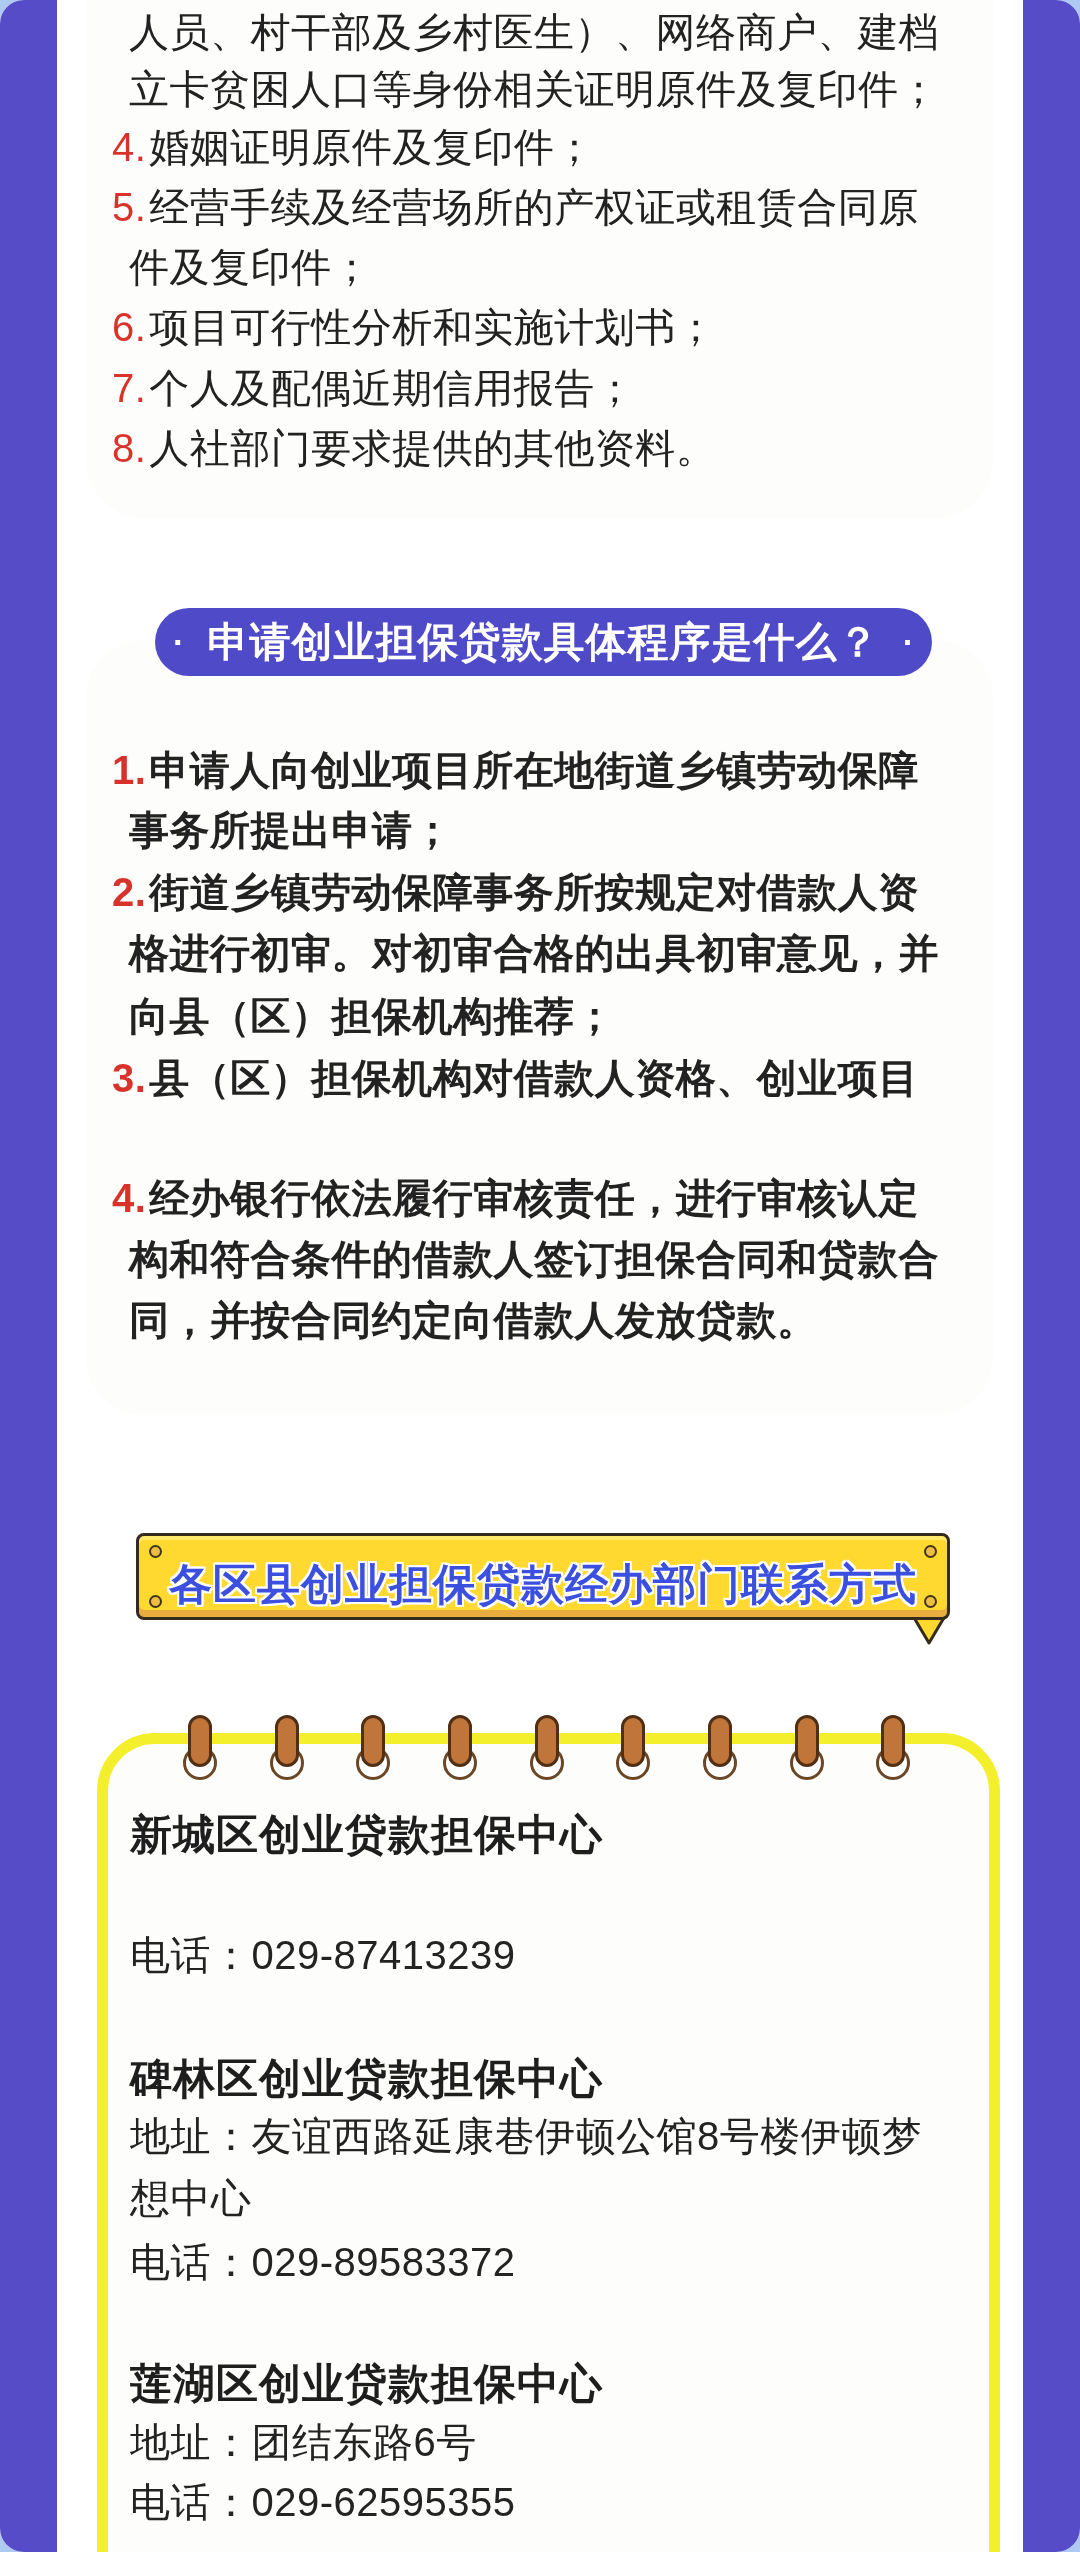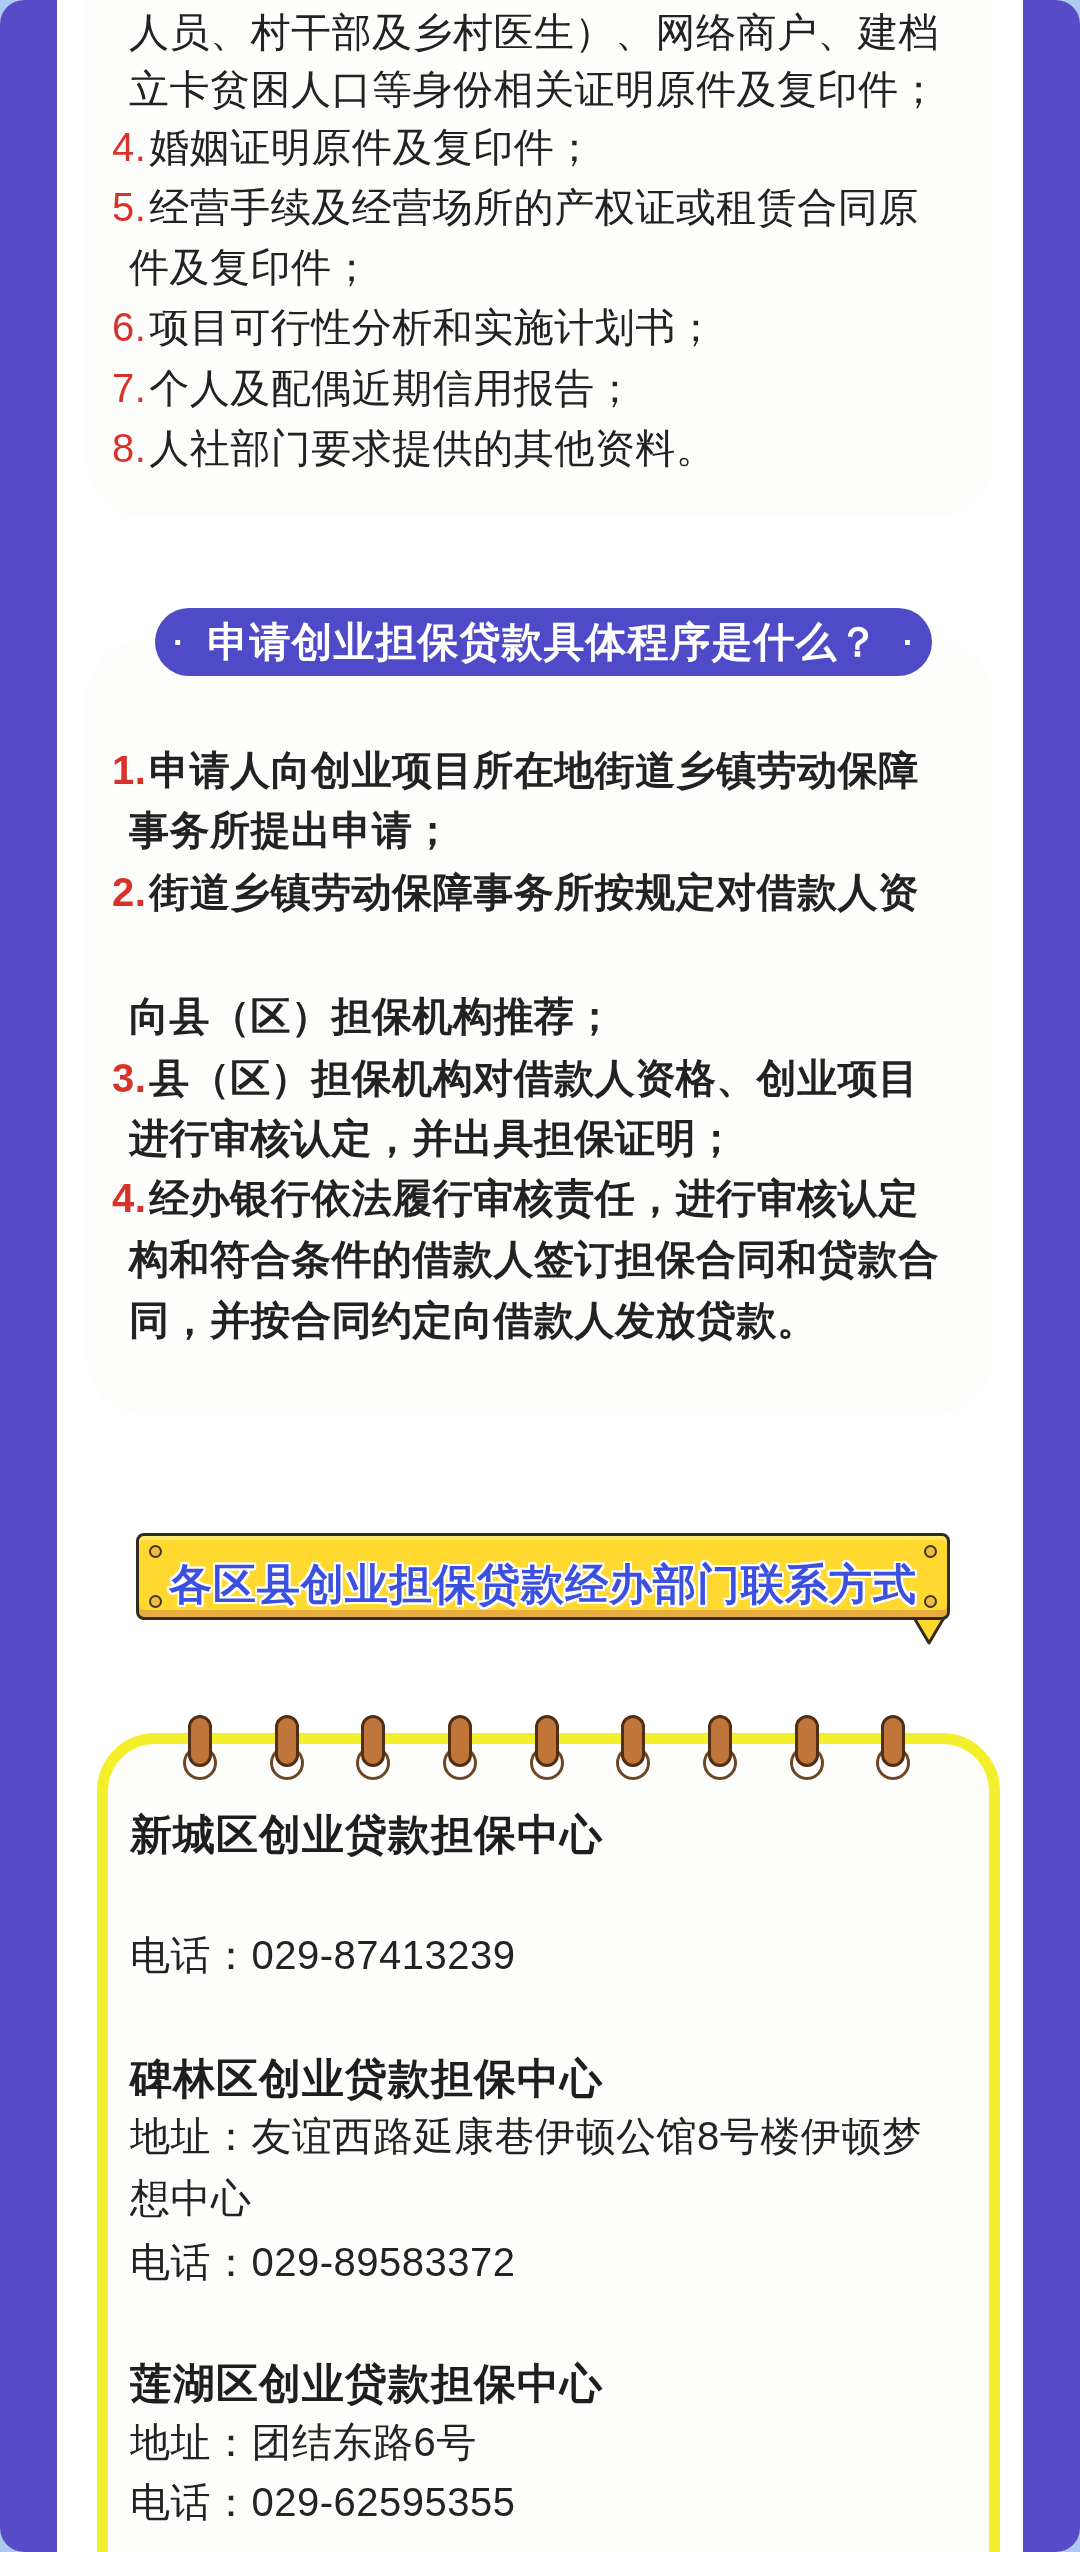--- a/index.html
+++ b/index.html
@@ -80,23 +80,23 @@
   <div class="badge">
     <span class="dot">·</span>
     <span class="label">申请创业担保贷款具体程序是什么？</span>
     <span class="dot">·</span>
   </div>
 
   <section class="card card2">
     <div class="tline" style="top:100px;left:26px"><span class="num">1.</span><span>申请人向创业项目所在地街道乡镇劳动保障</span></div>
     <div class="tline" style="top:160px;left:40px"><span class="num"></span><span>事务所提出申请；</span></div>
     <div class="tline" style="top:222px;left:26px"><span class="num">2.</span><span>街道乡镇劳动保障事务所按规定对借款人资</span></div>
+    <div class="tline" style="top:283px;left:40px"><span class="num"></span><span>格进行初审。对初审合格的出具初审意见，并</span></div>
     <div class="tline" style="top:346px;left:40px"><span class="num"></span><span>向县（区）担保机构推荐；</span></div>
     <div class="tline" style="top:408px;left:26px"><span class="num">3.</span><span>县（区）担保机构对借款人资格、创业项目</span></div>
-    <div class="tline" style="top:468px;left:40px"><span class="num"></span><span>进行审核认定，并出具担保证明；</span></div>
     <div class="tline" style="top:528px;left:26px"><span class="num">4.</span><span>经办银行依法履行审核责任，进行审核认定</span></div>
     <div class="tline" style="top:589px;left:40px"><span class="num"></span><span>构和符合条件的借款人签订担保合同和贷款合</span></div>
     <div class="tline" style="top:650px;left:40px"><span class="num"></span><span>同，并按合同约定向借款人发放贷款。</span></div>
   </section>
 
   <svg class="banner-tail" width="42" height="32" viewBox="0 0 42 32">
     <polygon points="5,2 37,2 21,29" fill="#FFD930" stroke="#332B1E" stroke-width="3" stroke-linejoin="round"></polygon>
   </svg>
   <div class="banner">
     <span class="rivet tl"></span>

